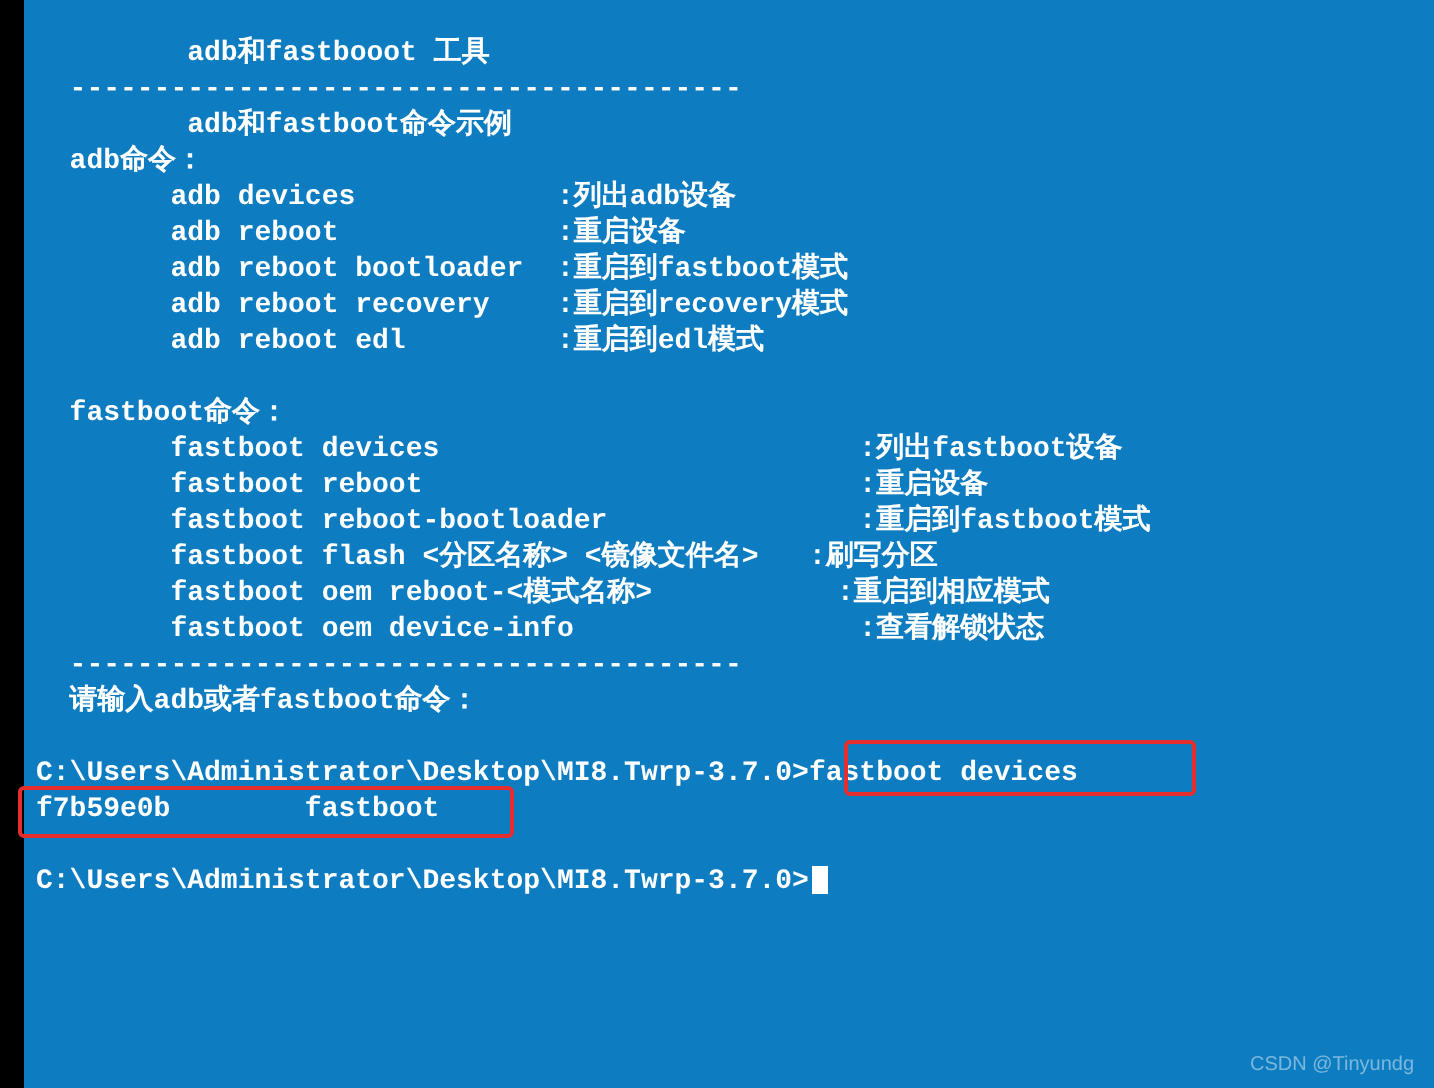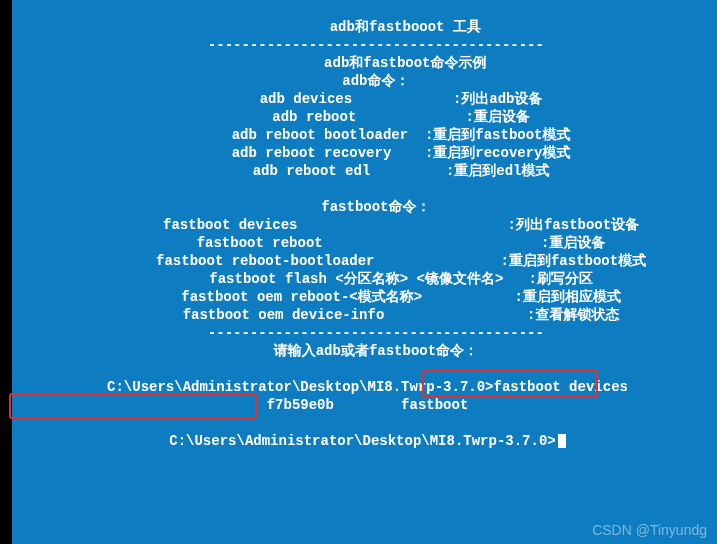--- a/index.html
+++ b/index.html
@@ -12,21 +12,20 @@
     width: 717px;
     height: 544px;
     overflow: hidden;
     position: relative;
   }
   .term {
     padding: 0 0 0 18px;
     line-height: 18px;
     white-space: pre;
     font-weight: bold;
-    text-align: center;
   }
   .leftbar {
     position: absolute;
     left: 0;
     top: 0;
     width: 12px;
     height: 544px;
     background: #000;
   }
   .box {
@@ -46,21 +45,21 @@
     top: 393px;
     width: 244px;
     height: 22px;
   }
   .watermark {
     position: absolute;
     right: 10px;
     bottom: 6px;
     color: rgba(255,255,255,0.45);
     font-family: Arial, sans-serif;
-    font-size: 14px;
+    font-size: 10px;
     font-weight: normal;
   }
   .cursor {
     display: inline-block;
     width: 8px;
     height: 14px;
     background: #fff;
     vertical-align: middle;
     margin-left: 2px;
   }

